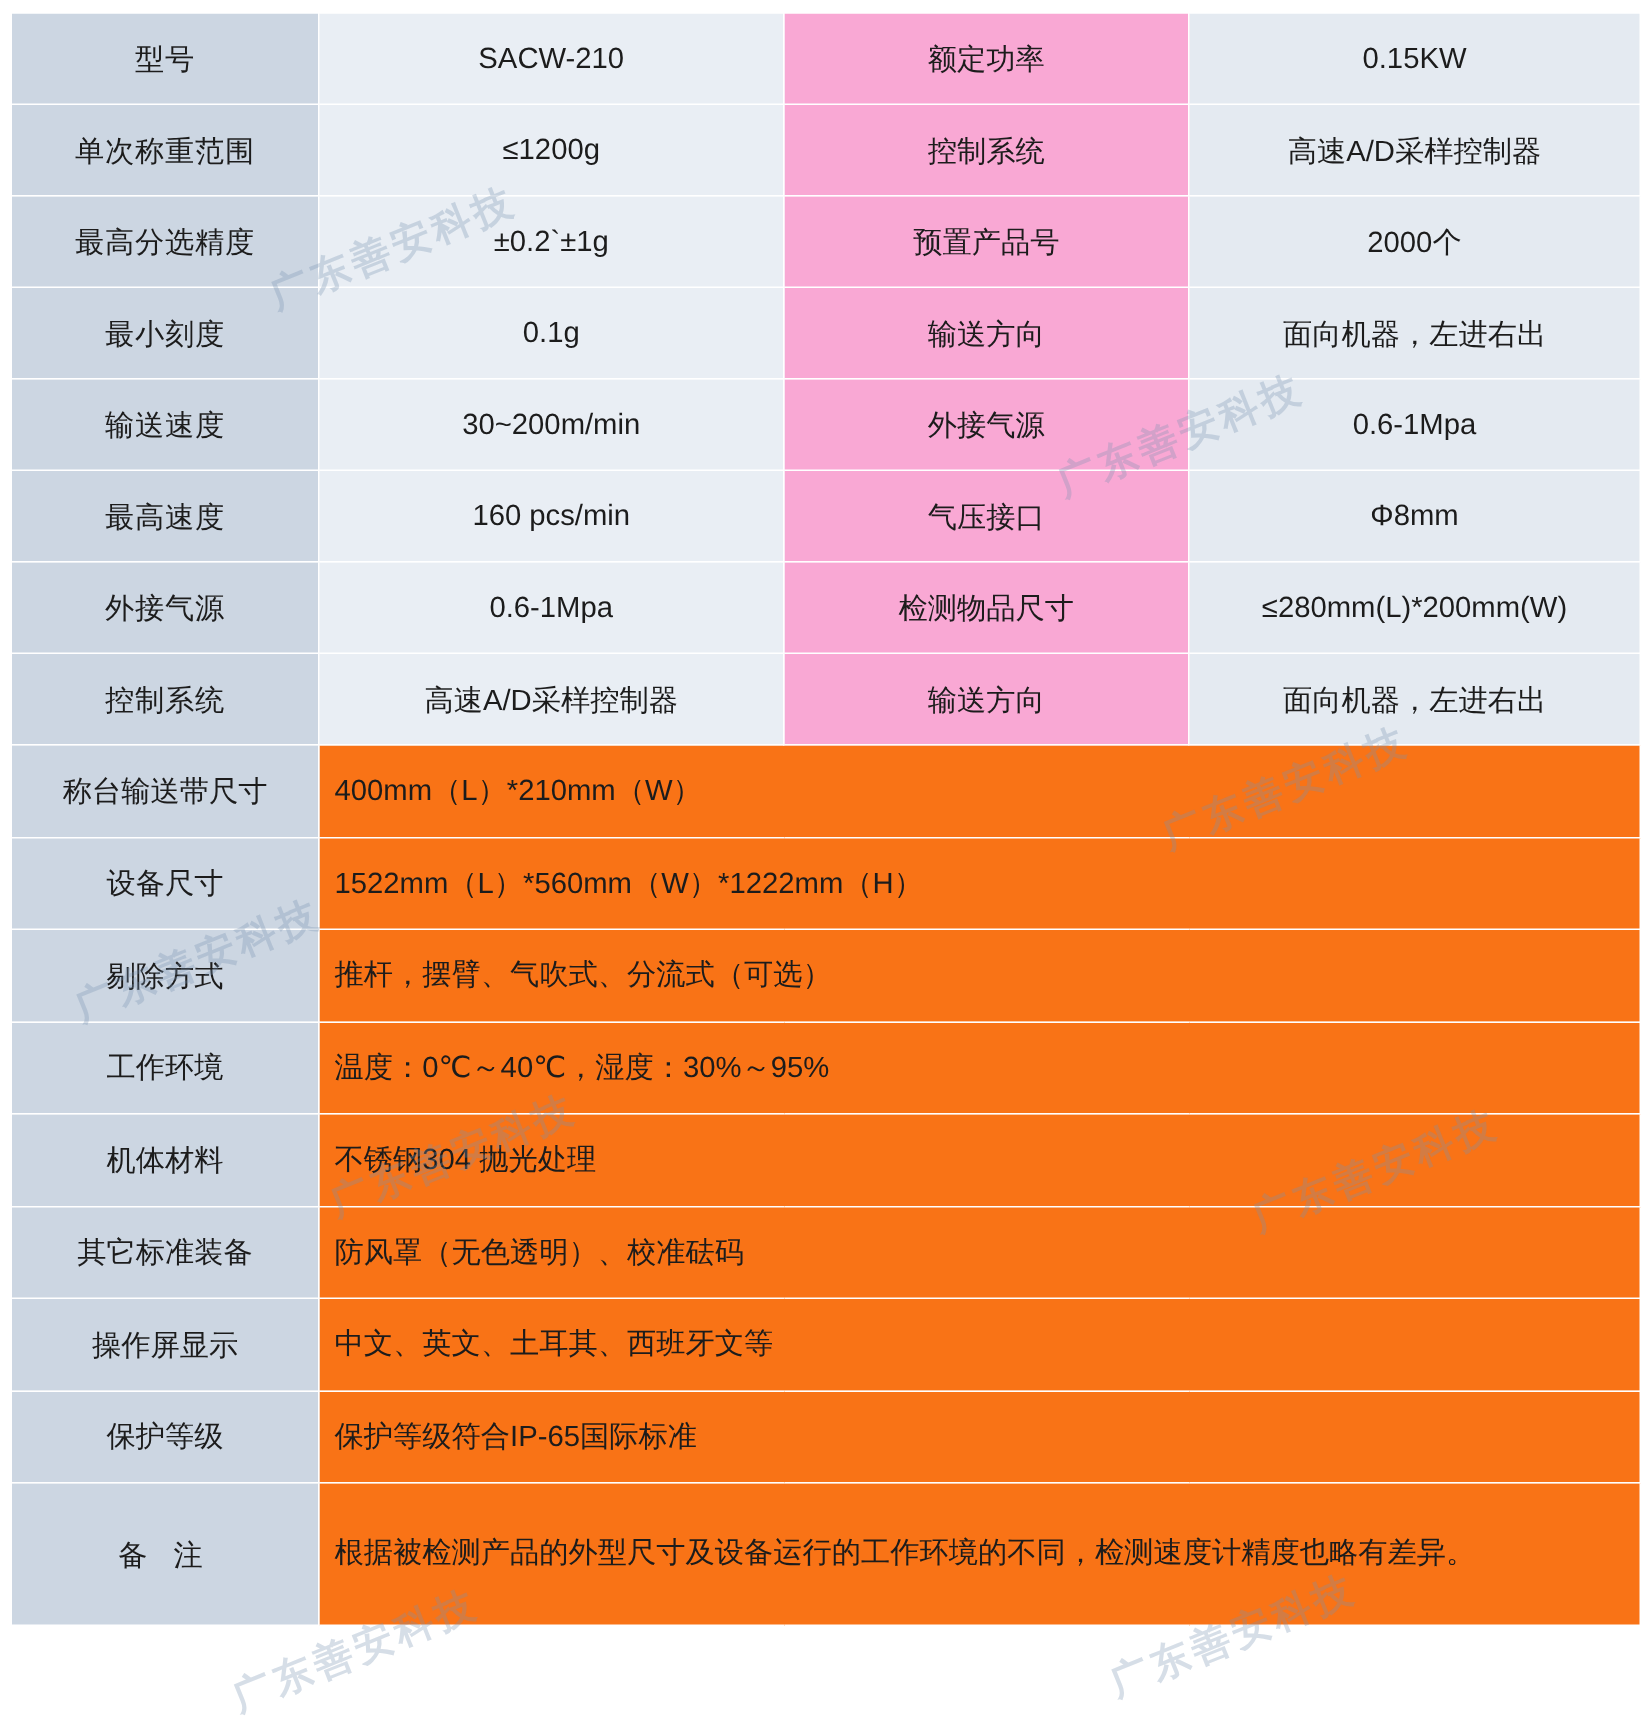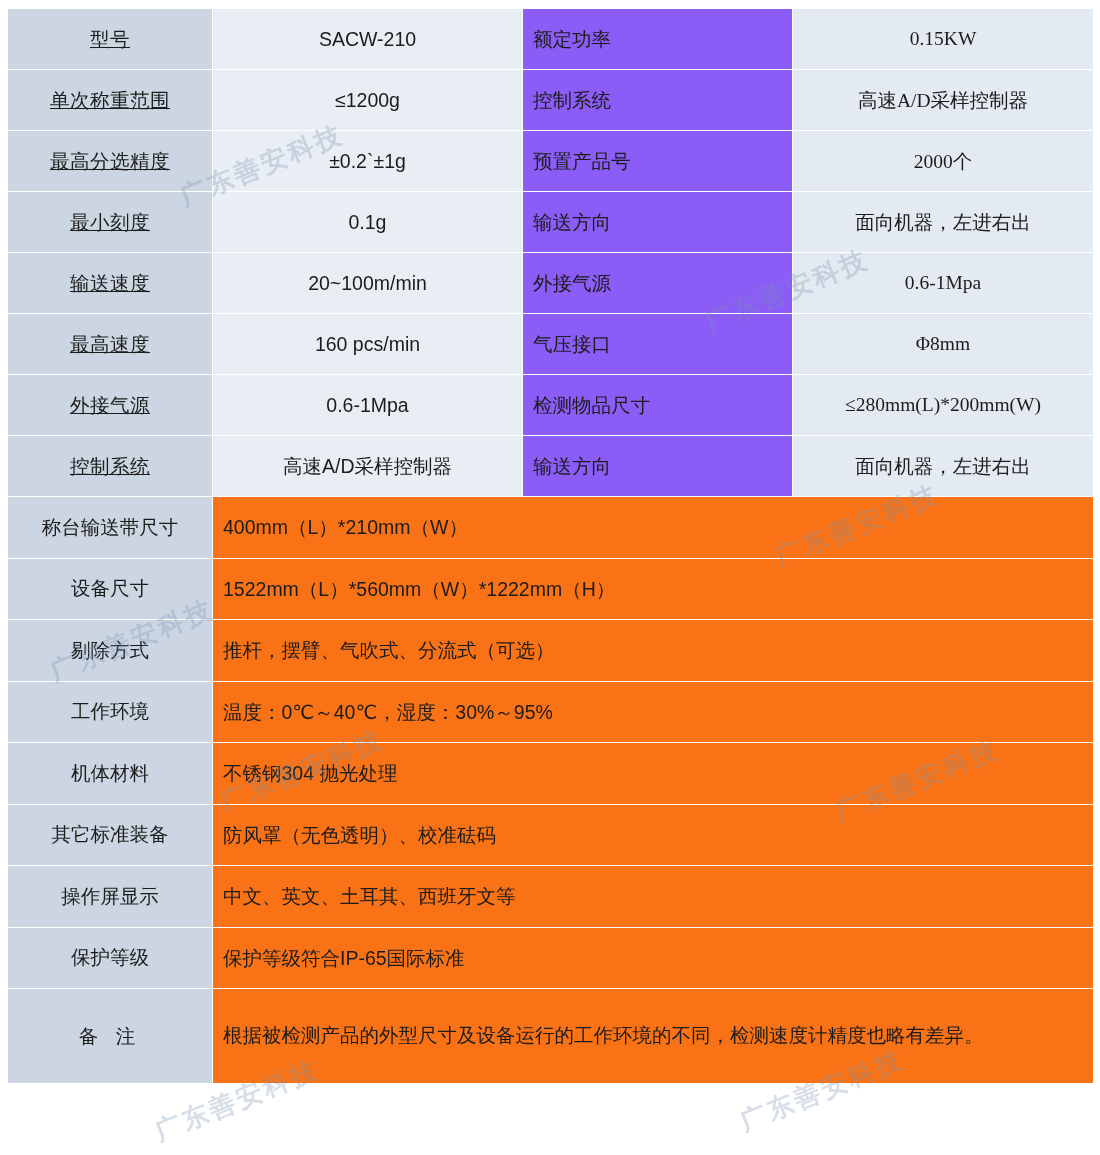--- a/index.html
+++ b/index.html
@@ -41,33 +41,32 @@
   col.c4 { width: 301px; }
 
   tr.top-row td { height: 61px; }
   tr.wide-row td { height: 61.5px; }
   tr.note-row td { height: 95px; }
 
   td.label {
     background: #ccd6e2;
     text-align: center;
     letter-spacing: 0.5px;
-    text-decoration: underline;
   }
   td.label-2 {
-    background: #8b5cf6;
+    background: #f9a8d4;
+    text-align: center;
   }
   td.value {
     background: #e9eef4;
     text-align: center;
   }
   td.value-2 {
     background: #e4eaf1;
     text-align: center;
-    font-family: Liberation Serif, serif;
   }
   td.value-left {
     background: #f97316;
     text-align: left;
     padding-left: 30px;
     line-height: 1.45;
   }
   td.label-wide {
     background: #ccd6e2;
     text-align: center;
@@ -136,21 +135,21 @@
         <td class="value-2">2000个</td>
       </tr>
       <tr class="top-row">
         <td class="label">最小刻度</td>
         <td class="value">0.1g</td>
         <td class="label-2">输送方向</td>
         <td class="value-2">面向机器，左进右出</td>
       </tr>
       <tr class="top-row">
         <td class="label">输送速度</td>
-        <td class="value">20~100m/min</td>
+        <td class="value">30~200m/min</td>
         <td class="label-2">外接气源</td>
         <td class="value-2">0.6-1Mpa</td>
       </tr>
       <tr class="top-row">
         <td class="label">最高速度</td>
         <td class="value">160 pcs/min</td>
         <td class="label-2">气压接口</td>
         <td class="value-2">Φ8mm</td>
       </tr>
       <tr class="top-row">

